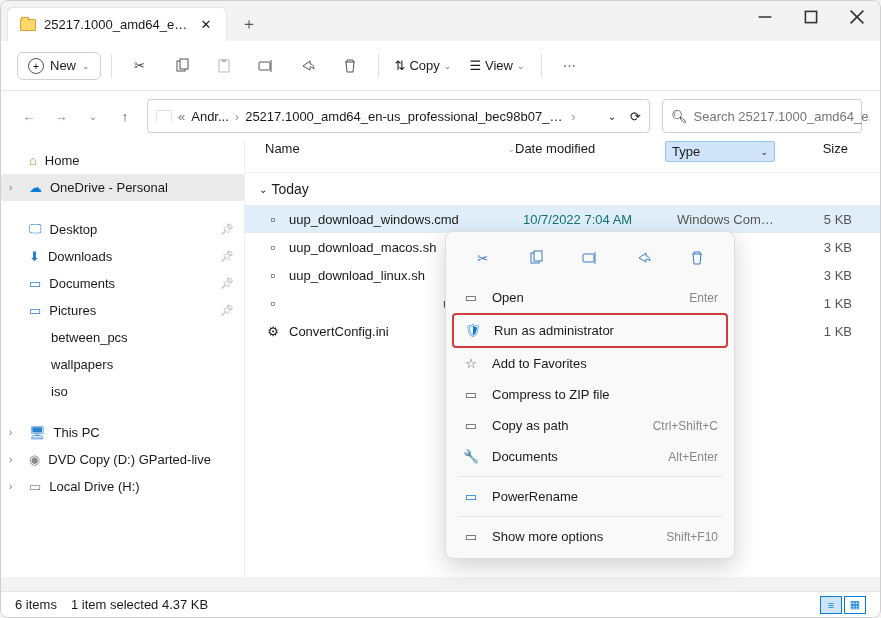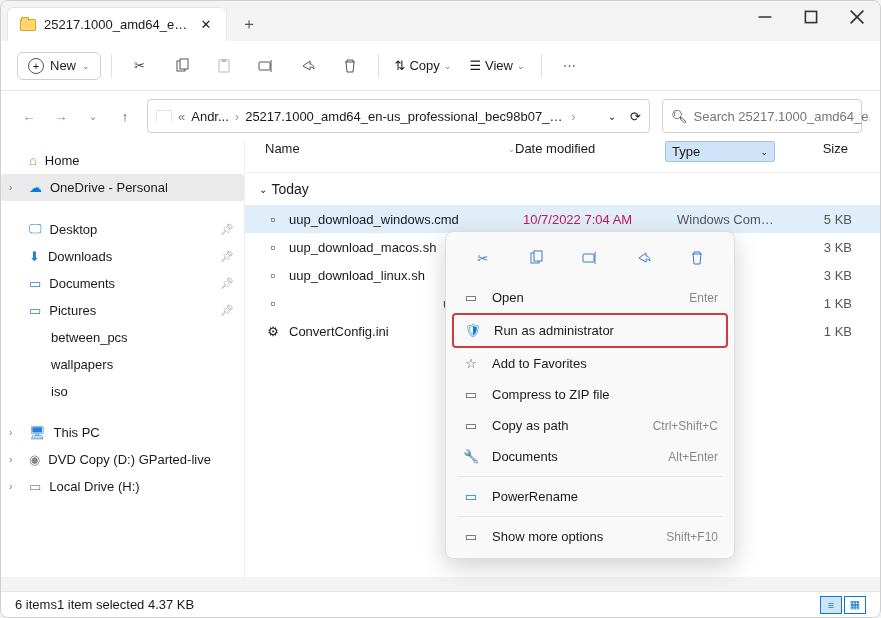--- a/index.html
+++ b/index.html
@@ -45,32 +45,32 @@
 .headers{display:flex;padding:0 20px;height:32px;align-items:flex-start;border-bottom:1px solid #f0f0f0;color:#555}
 .col-name{width:250px;display:flex;align-items:center;gap:4px}
 .col-date{width:150px}
 .col-type{width:110px;background:#cfe4f8;border:1px solid #9cc4ea;border-radius:2px;padding:2px 6px;display:flex;align-items:center;justify-content:space-between}
 .col-size{flex:1;text-align:right;padding-right:12px}
 .grouphdr{padding:8px 14px;color:#333;display:flex;align-items:center;gap:4px}
 .filerow{display:flex;align-items:center;padding:6px 20px;gap:8px}
 .filerow.sel{background:#e0eefa}
 .filerow .fi{width:16px;height:16px;display:flex;align-items:center;justify-content:center}
 .filerow .fname{width:226px;white-space:nowrap;overflow:hidden;text-overflow:ellipsis}
-.filerow .fdate{width:146px;color:#be185d}
+.filerow .fdate{width:146px;color:#0f766e}
 .filerow .ftype{width:106px;color:#555;white-space:nowrap;overflow:hidden;text-overflow:ellipsis}
 .filerow .fsize{flex:1;text-align:right;color:#555;padding-right:8px}
 .ctxmenu{position:absolute;left:200px;top:90px;width:290px;background:#f9f9f9;border:1px solid #ddd;border-radius:8px;box-shadow:0 8px 24px rgba(0,0,0,.18);padding:6px;z-index:10}
 .ctxicons{display:flex;justify-content:space-around;padding:6px 4px 10px}
 .ctxicons div{width:28px;height:28px;display:flex;align-items:center;justify-content:center;color:#3a7bc8}
 .ctxitem{display:flex;align-items:center;gap:12px;padding:8px 10px;border-radius:4px}
 .ctxitem .ci{width:18px;display:flex;justify-content:center;color:#555}
 .ctxitem .shortcut{margin-left:auto;color:#888;font-size:12px}
 .ctxitem.hilite{border:2.5px solid #d23b3b;border-radius:4px}
 .ctxsep{height:1px;background:#e5e5e5;margin:4px 6px}
-.statusbar{position:absolute;bottom:0;left:0;right:0;height:26px;background:#fff;border-top:1px solid #e5e5e5;display:flex;align-items:center;padding:0 14px;font-size:12px;color:#555}
+.statusbar{position:absolute;bottom:0;left:0;right:0;height:26px;background:#fff;border-top:1px solid #e5e5e5;display:flex;align-items:center;padding:0 14px;gap:14px;font-size:12px;color:#555}
 .viewbtns{margin-left:auto;display:flex;gap:2px}
 .viewbtns div{width:22px;height:18px;border:1px solid #0a7bd6;display:flex;align-items:center;justify-content:center;color:#0a7bd6;font-size:11px}
 .viewbtns div:first-child{background:#cfe4f8}
 svg{width:16px;height:16px}
 </style>
 </head>
 <body>
 
 <div class="titlebar">
   <div class="tab">

